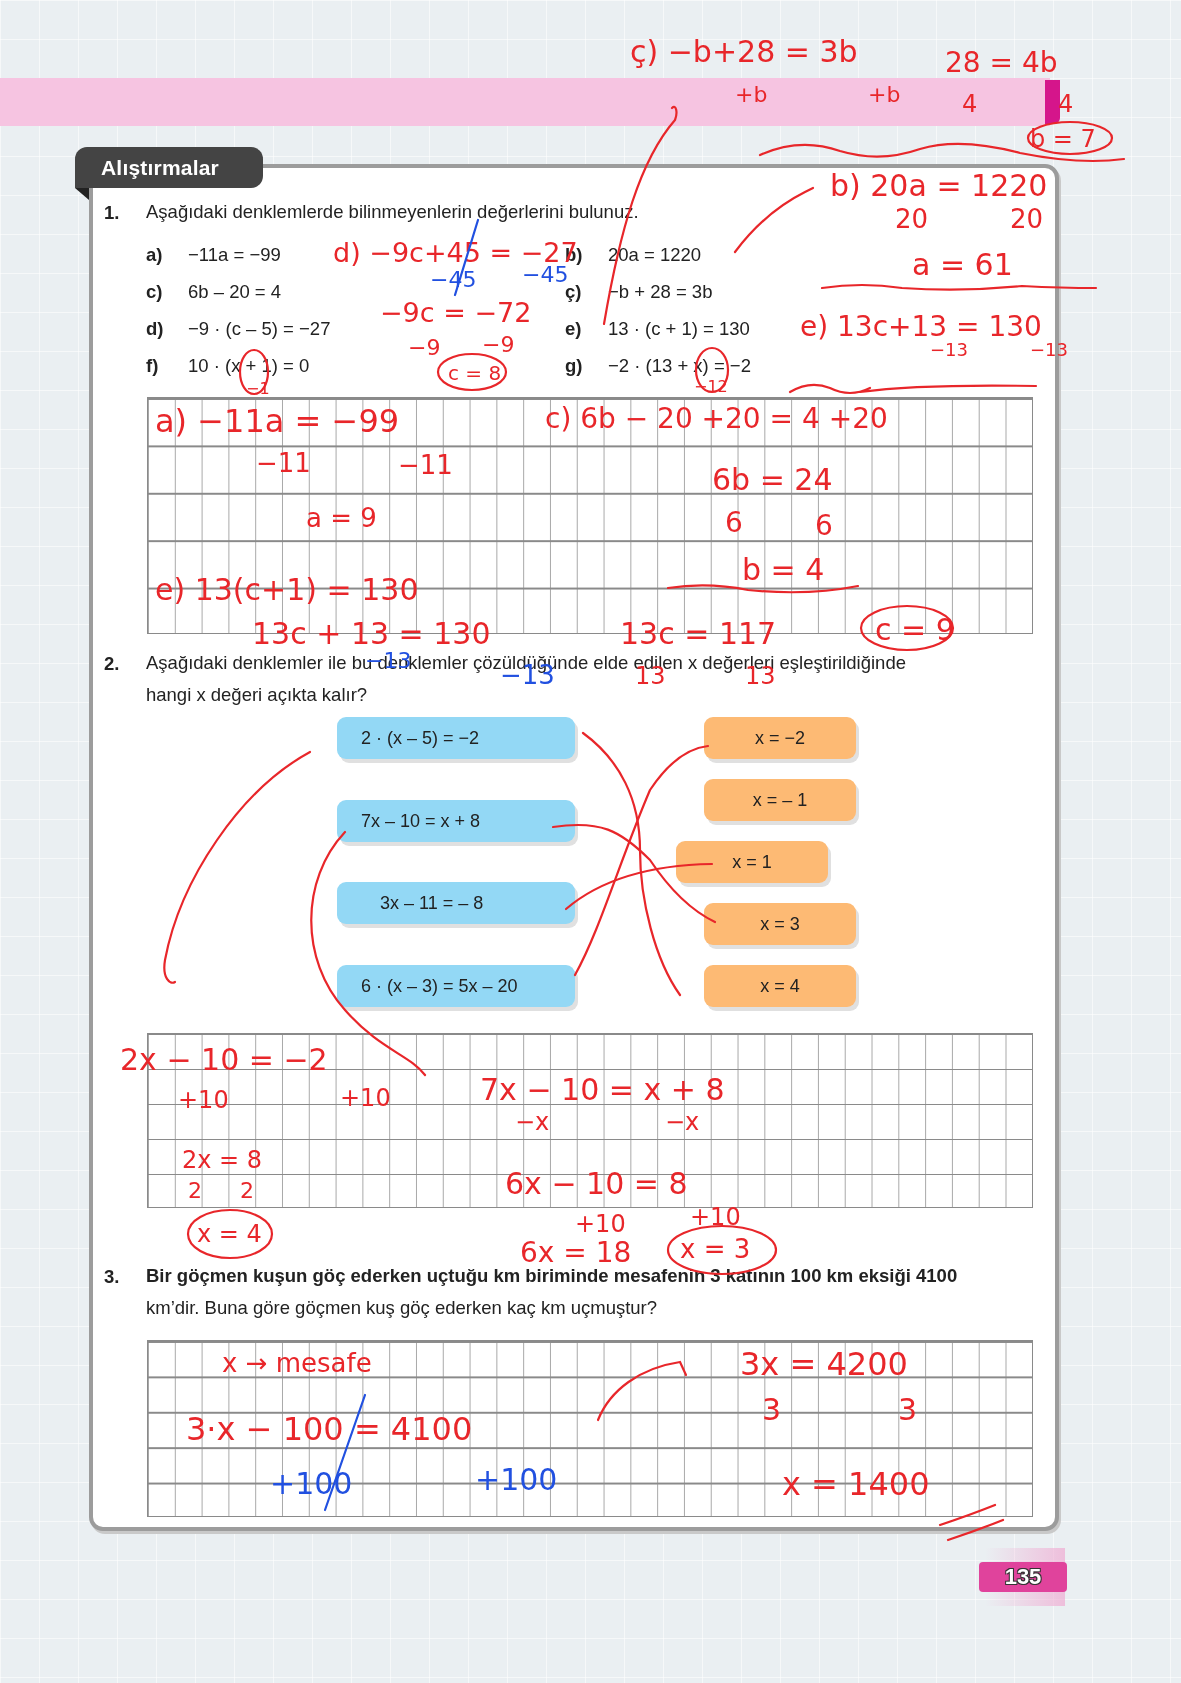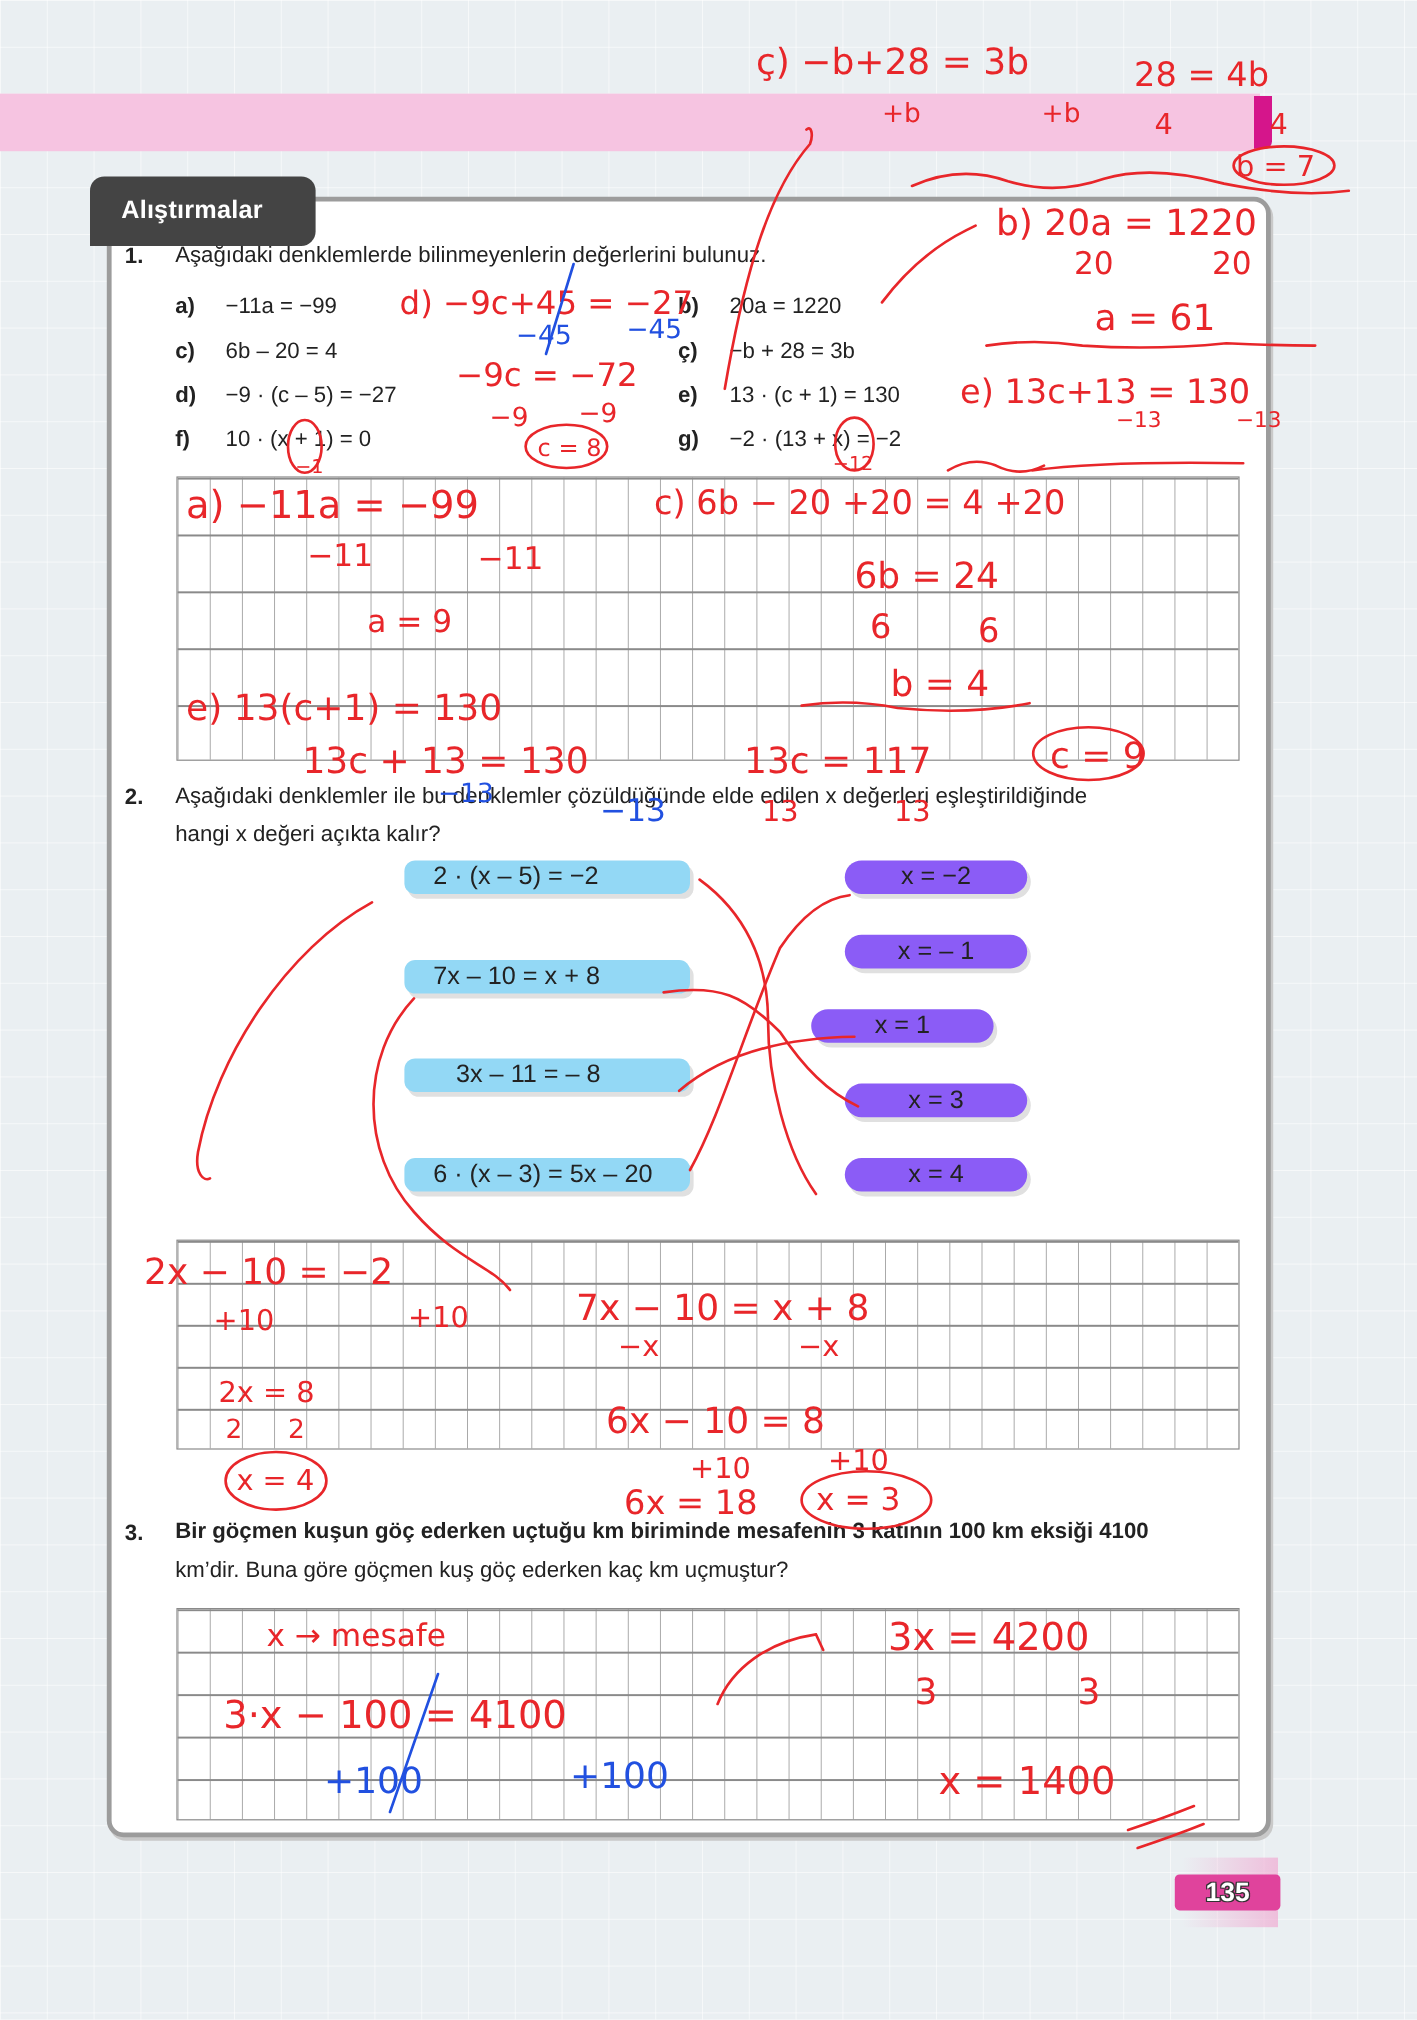--- a/index.html
+++ b/index.html
@@ -15,45 +15,45 @@
   }
   .pink-band { position:absolute; left:0; top:78px; width:1050px; height:48px; background:#f6c4e1; }
   .pink-tab { position:absolute; left:1045px; top:80px; width:15px; height:44px; background:#d5158b; border-radius:0 0 6px 0; }
 
   .card {
     position:absolute; left:89px; top:164px; width:970px; height:1367px;
     background:#ffffff; border:4px solid #9c9c9c; border-radius:14px; box-sizing:border-box;
     box-shadow: 2px 3px 0 #c9c9c9;
   }
   .title-tab {
-    position:absolute; left:75px; top:147px; width:188px; height:58px;
+    position:absolute; left:75px; top:147px; width:188px; height:41px;
     background:#444444; border-radius:12px 12px 12px 0; color:#fff;
     font-weight:bold; font-size:21px; display:flex; align-items:center; padding-left:26px; box-sizing:border-box;
     letter-spacing:0.2px;
   }
   .title-fold { position:absolute; left:75px; top:188px; width:0; height:0; border-top:12px solid #222; border-left:14px solid transparent; }
 
   .q { position:absolute; font-size:18.5px; line-height:32px; color:#222; }
   .q-num { position:absolute; font-weight:bold; font-size:18.5px; }
   .eq { position:absolute; font-size:18.5px; }
   .eq-label { position:absolute; font-weight:bold; font-size:18.5px; }
 
   .grid {
     position:absolute; border:1.5px solid #8a8a8a; box-sizing:border-box;
     background-image:
       linear-gradient(#8a8a8a 1.5px, transparent 1.5px),
       linear-gradient(90deg, #a8a8a8 1px, transparent 1px);
   }
 
   .box {
-    position:absolute; height:28px; border-radius:9px; display:flex; align-items:center;
-    font-size:21px; box-shadow: 3px 4px 0 #e0e0e0; box-sizing:border-box;
+    position:absolute; height:42px; border-radius:9px; display:flex; align-items:center;
+    font-size:18px; box-shadow: 3px 4px 0 #e0e0e0; box-sizing:border-box;
   }
   .box.blue { background:#93d8f5; padding-left:24px; width:238px; }
-  .box.green { background:#8b5cf6; justify-content:center; width:152px;border-radius:14px; }
+  .box.green { background:#fdba74; justify-content:center; width:152px; }
 
   .page-num-fade { position:absolute; left:985px; top:1548px; width:80px; height:58px;
     background:linear-gradient(90deg, rgba(240,150,200,0) 0%, rgba(240,170,210,0.7) 100%); }
   .page-num {
     position:absolute; left:979px; top:1562px; width:88px; height:30px; background:#e0439c;
     border-radius:4px; color:#ffffff; font-weight:bold; font-size:22px; display:flex; align-items:center; justify-content:center;
     text-shadow: -1px -1px 0 #333, 1px -1px 0 #333, -1px 1px 0 #333, 1px 1px 0 #333;
   }
 
   svg.ink { position:absolute; left:0; top:0; width:1181px; height:1683px; pointer-events:none; }

